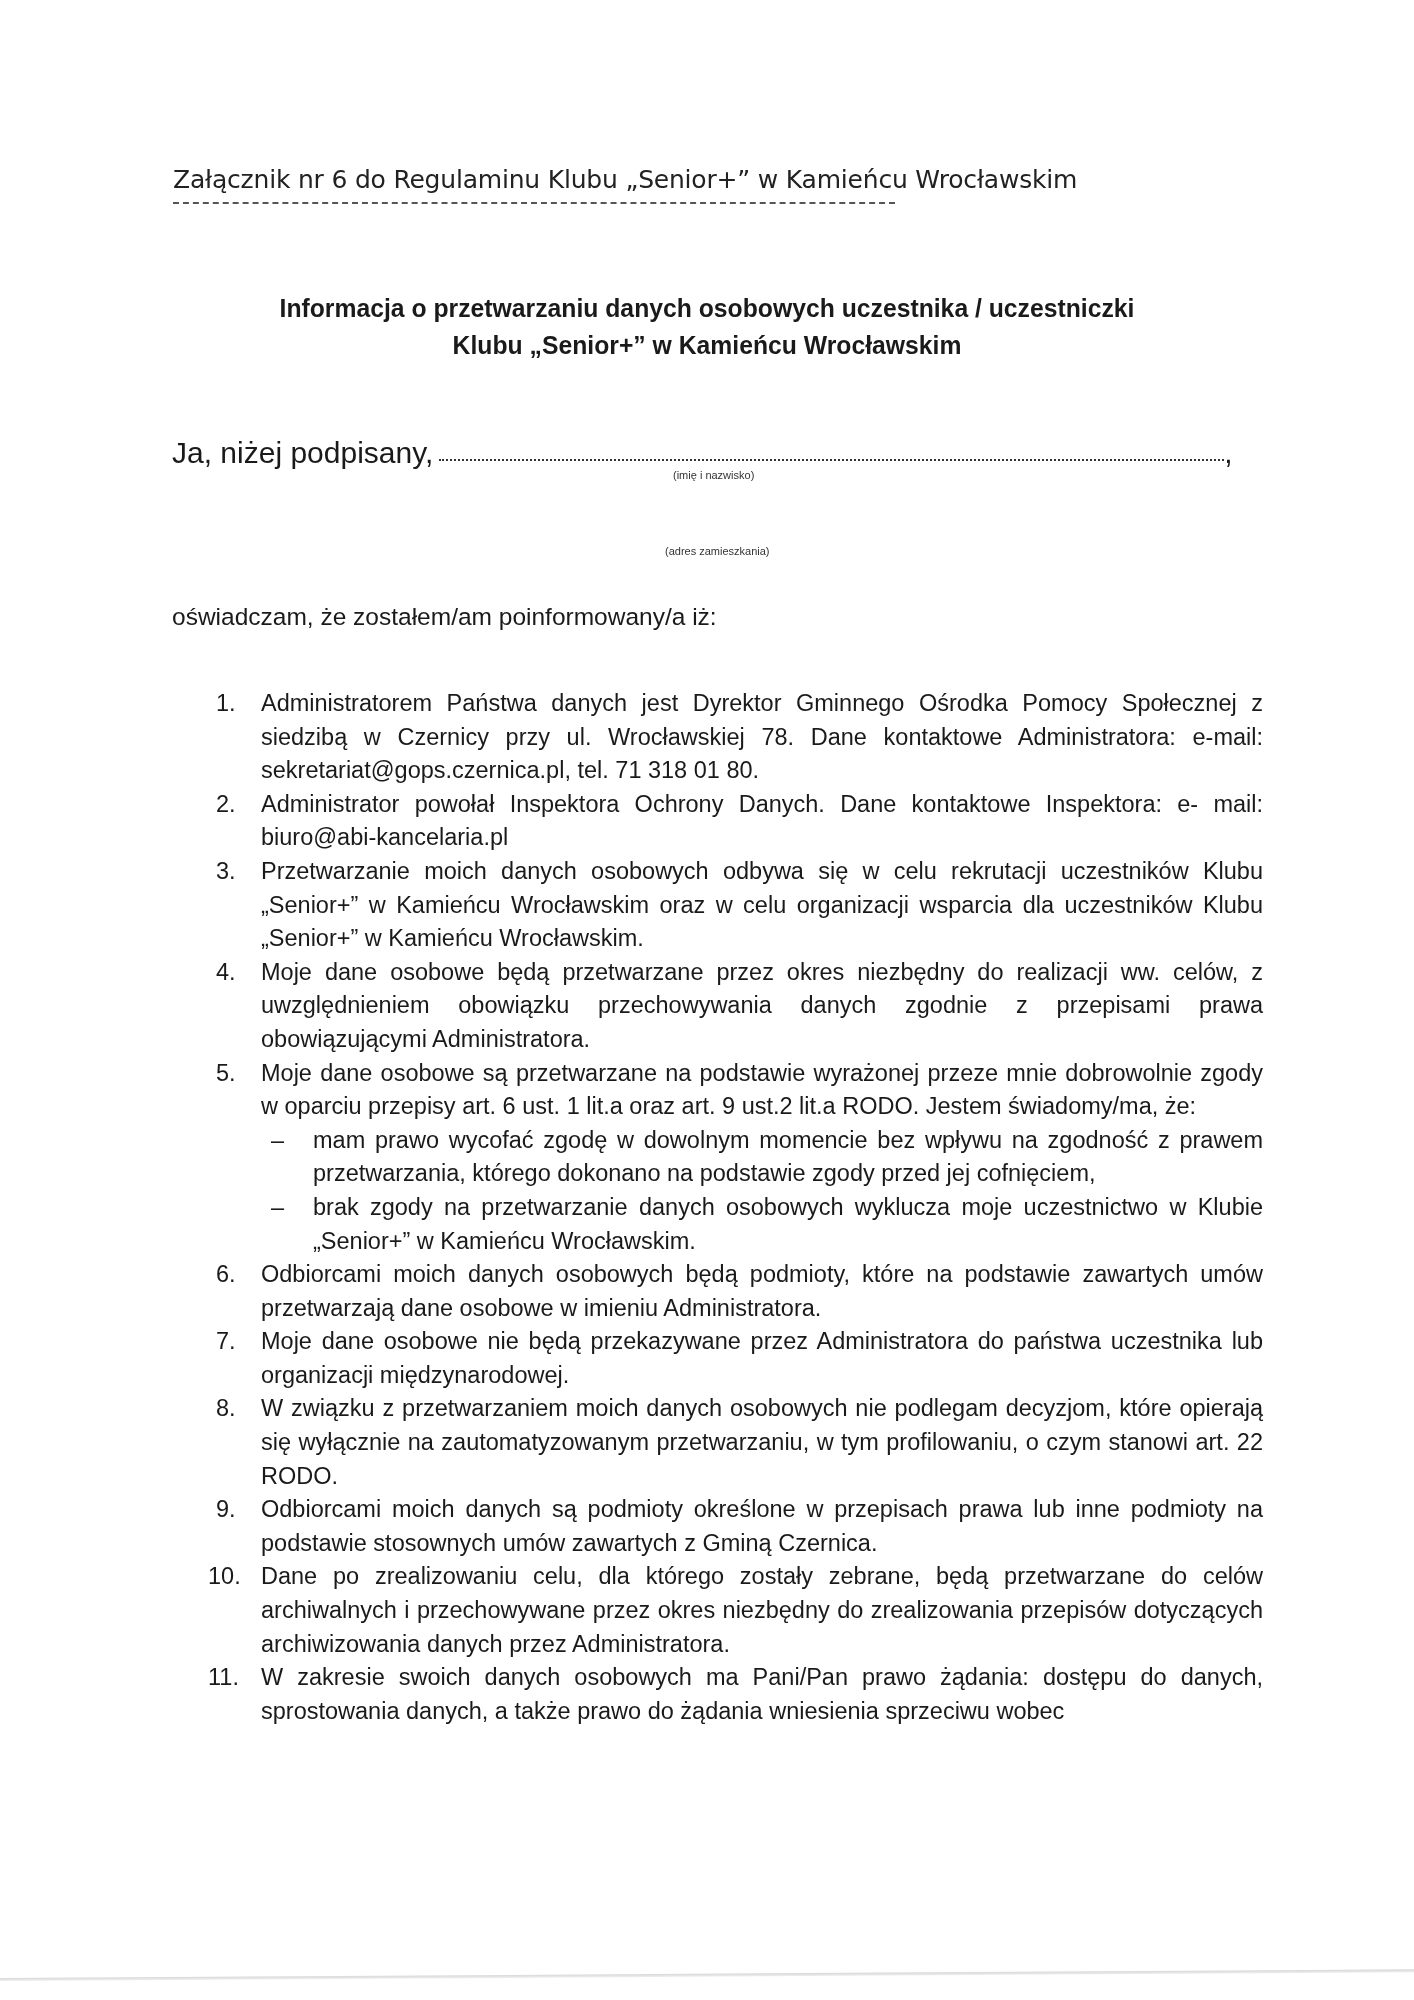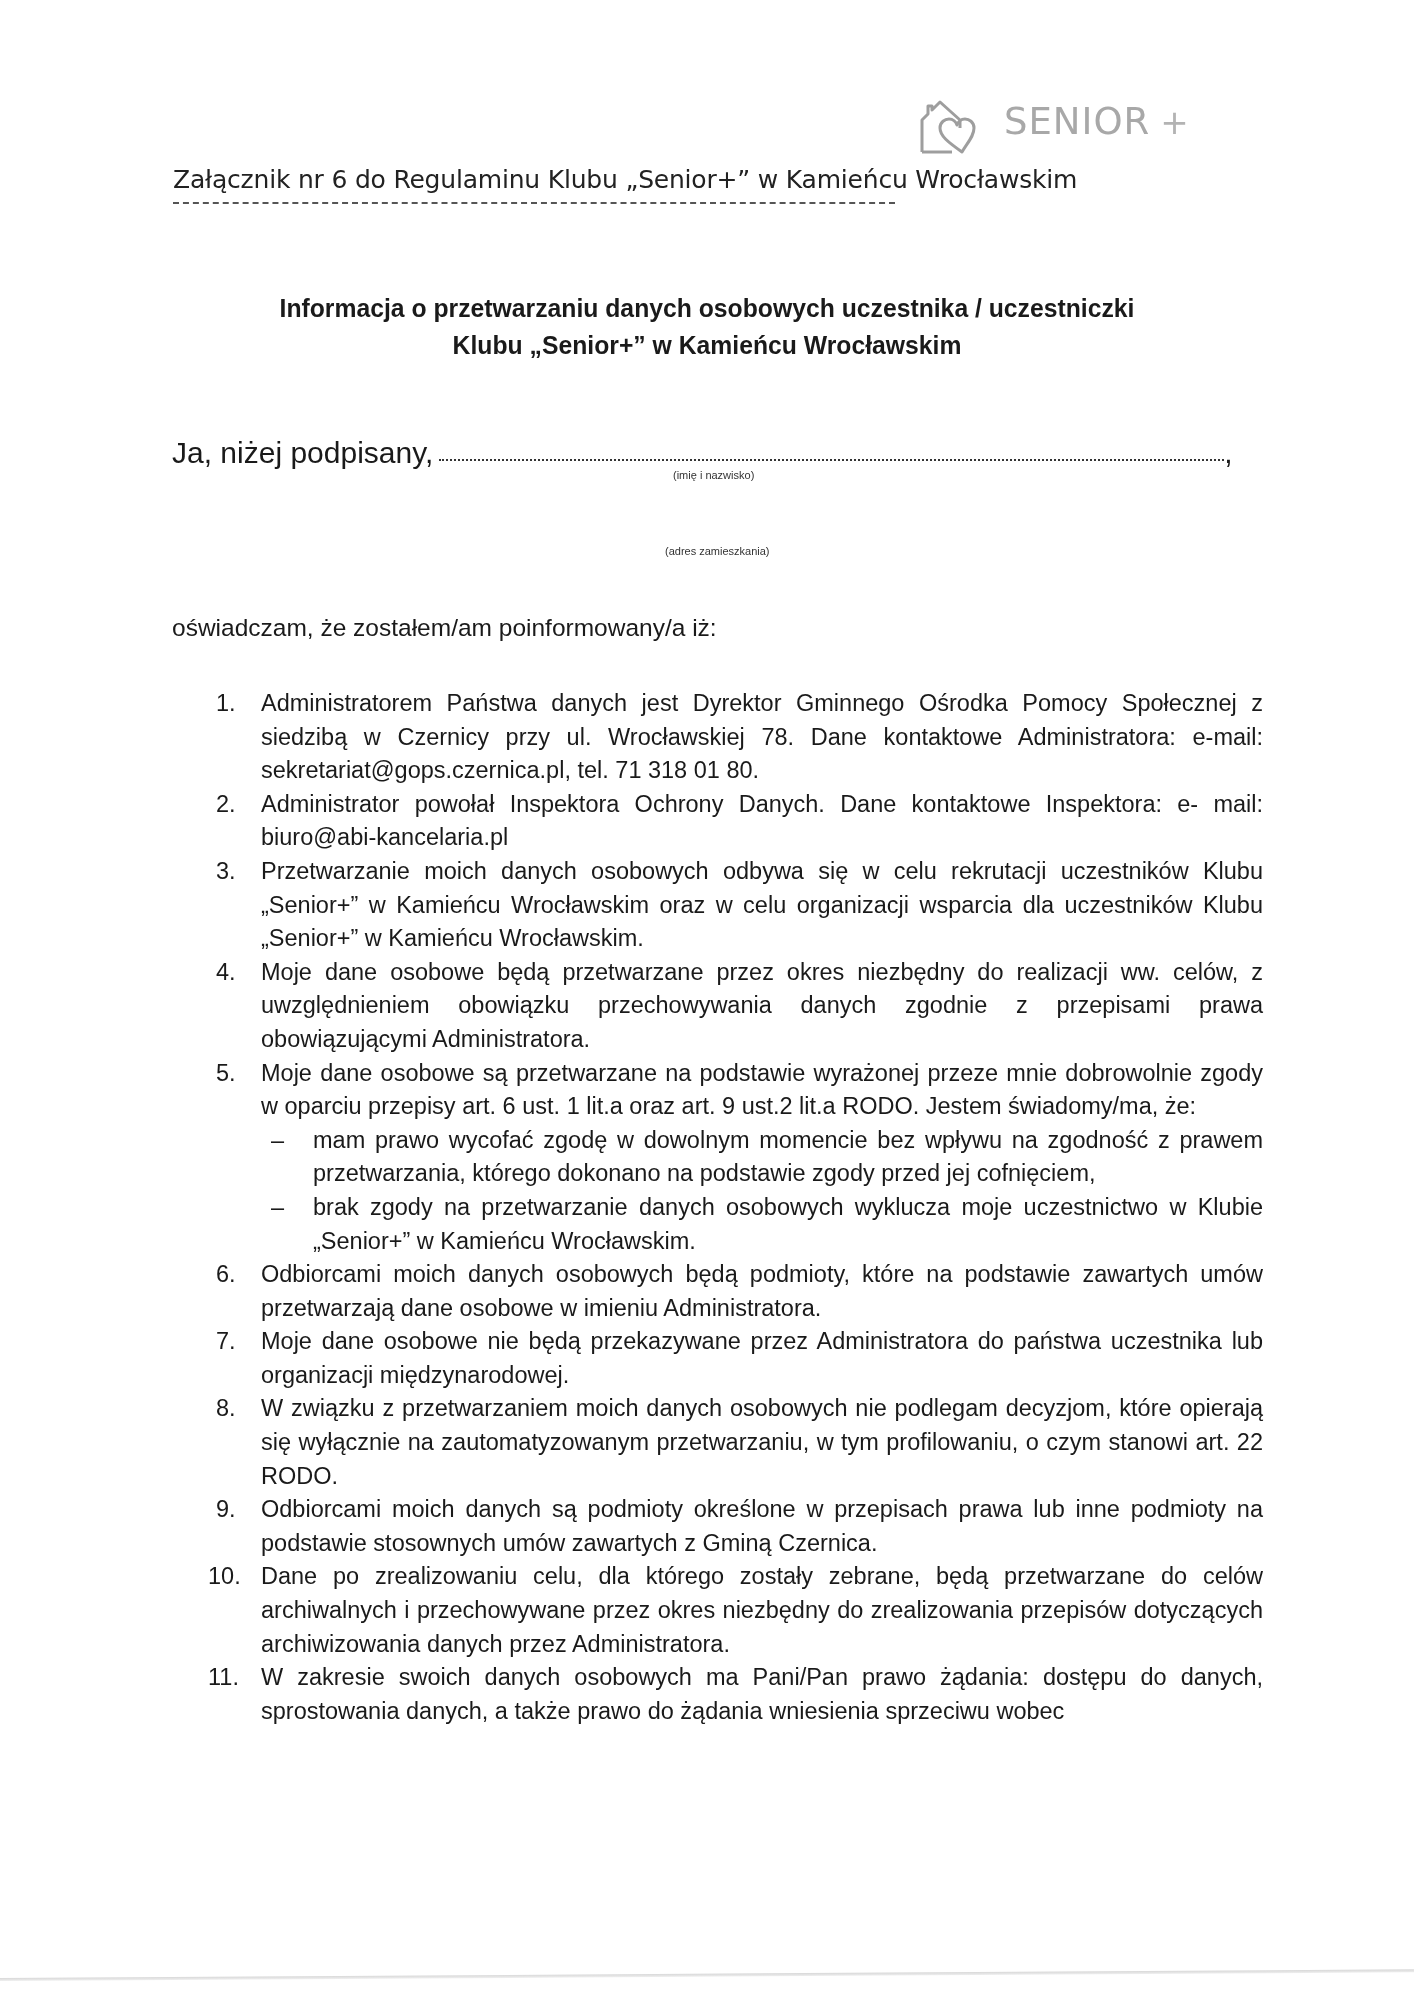--- a/index.html
+++ b/index.html
@@ -41,21 +41,20 @@
     .fill-row .dots {
       display: inline-block; vertical-align: baseline; border-bottom: 2px dotted #333;
       height: 0; margin-left: 6px; position: relative; top: -2px;
     }
     .fill-caption {
       position: absolute; font-size: 11px; color: #333; white-space: nowrap;
     }
     .declare {
       position: absolute; left: 172px; top: 603px; font-size: 24.5px; color: #1a1a1a;
       white-space: nowrap;
-      margin-top: 11px;
     }
 
     
     .list {
       position: absolute; left: 208px; top: 687px; width: 1055px;
       font-size: 23.5px; line-height: 33.6px; color: #1a1a1a;
       margin: 0; padding: 0; list-style: none;
     }
     .list li { position: relative; padding-left: 53px; text-align: justify; margin: 0; }
     .list li .num { position: absolute; left: 8px; top: 0; }
@@ -73,30 +72,20 @@
     }
   </style>
 </head>
 <body>
 
 <div class="page">
 
   <div class="attachment">Załącznik nr 6 do Regulaminu Klubu „Senior+” w Kamieńcu Wrocławskim</div>
   <div class="dash-rule"></div>
 
-  <div class="logo">
-    <svg width="80" height="62" viewBox="0 0 80 62" style="position:absolute;left:0;top:2px;">
-      <path d="M4 58 L4 26 L10 20 L10 12 L14 12 L14 16 L22 8 L42 26 L42 34" fill="none" stroke="#9e9e9e" stroke-width="3" stroke-linejoin="round"></path>
-      <path d="M4 58 L34 58" fill="none" stroke="#9e9e9e" stroke-width="3"></path>
-      <path d="M44 58 C30 48 22 42 22 34 C22 28 27 25 31 25 C35 25 38 28 39 31 C40 28 43 25 47 25 C51 25 56 28 56 34 C56 42 50 48 44 58 Z" fill="none" stroke="#9e9e9e" stroke-width="3" stroke-linejoin="round"></path>
-    </svg>
-    <div class="logo-text">
-      <span>SENIOR</span><span class="logo-plus">+</span>
-    </div>
-  </div>
 
   <div class="title">
     <div>Informacja o przetwarzaniu danych osobowych uczestnika / uczestniczki</div>
     <div>Klubu „Senior+” w Kamieńcu Wrocławskim</div>
   </div>
 
   <div class="fill-row" style="top:436px;">
     <span>Ja, niżej podpisany,</span><span class="dots" style="width:785px;"></span><span>,</span>
   </div>
   <div class="fill-caption" style="left:673px; top:469px;">(imię i nazwisko)</div>

